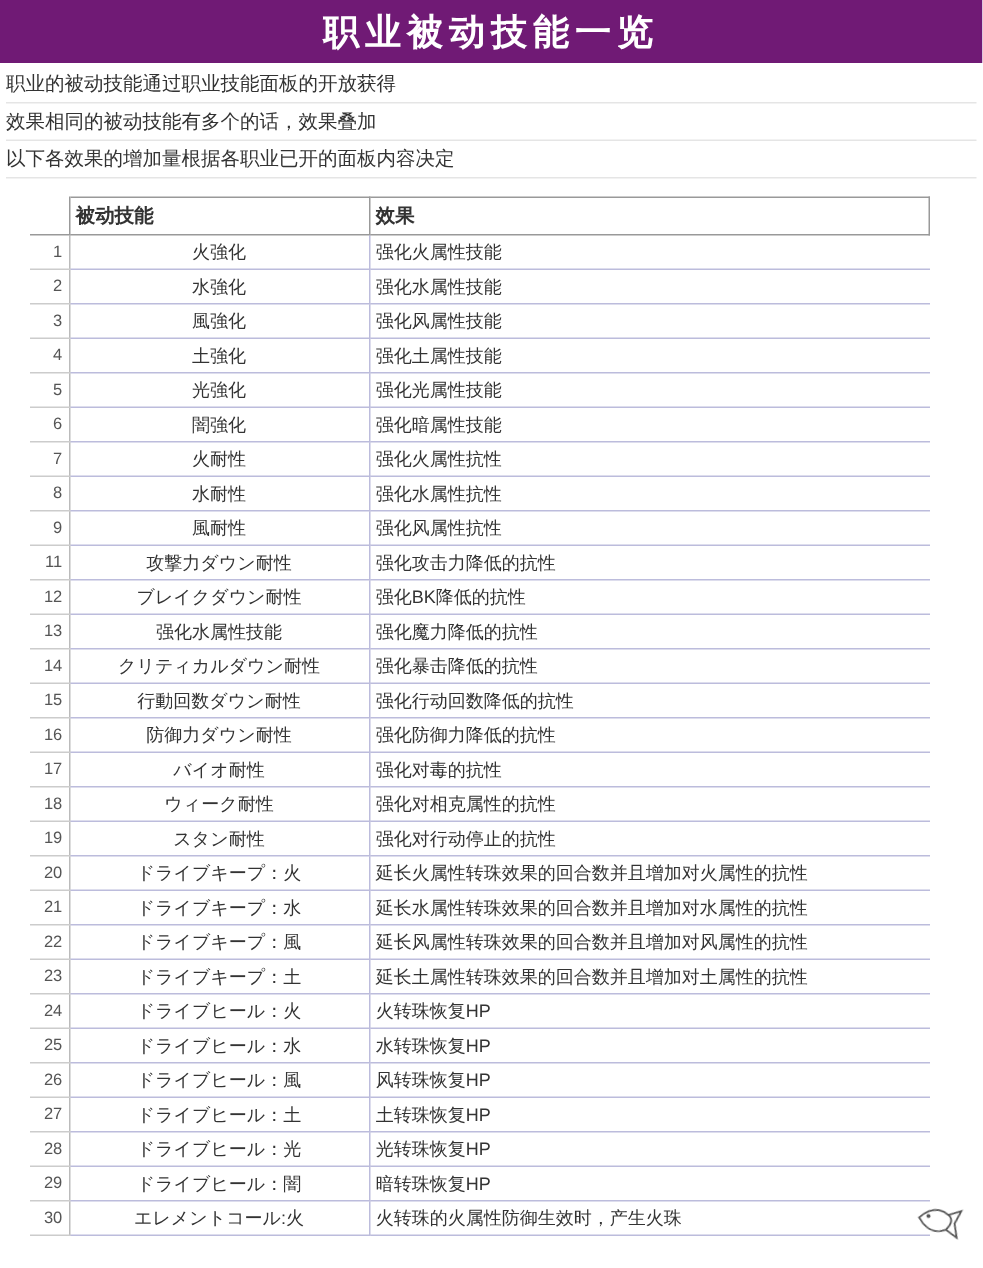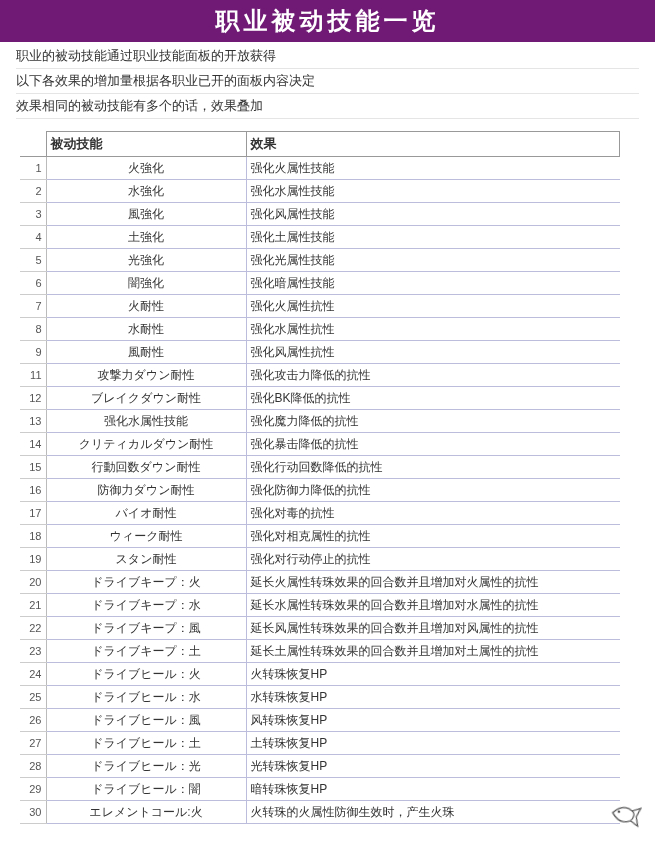--- a/index.html
+++ b/index.html
@@ -15,21 +15,21 @@
   .title-bar {
     background: #701a75;
     color: #fff;
     font-size: 24px;
     font-weight: bold;
     text-align: center;
     padding: 5px 0;
     letter-spacing: 4px;
   }
   .intro {
-    padding: 2px 16px;
+    padding: 2px 4px;
     font-size: 13px;
   }
   .intro p {
     margin: 0;
     padding: 3px 0;
     border-bottom: 1px solid #e5e5e5;
   }
   table {
     border-collapse: collapse;
     margin: 10px 0 0 20px;
@@ -75,22 +75,22 @@
     transform: rotate(10deg);
   }
 </style>
 </head>
 <body>
 
 <div class="title-bar">职业被动技能一览</div>
 
 <div class="intro">
   <p>职业的被动技能通过职业技能面板的开放获得</p>
+  <p>效果相同的被动技能有多个的话，效果叠加</p>
   <p>以下各效果的增加量根据各职业已开的面板内容决定</p>
-  <p>效果相同的被动技能有多个的话，效果叠加</p>
 </div>
 
 <table>
   <thead>
     <tr>
       <th class="num-col"></th>
       <th class="skill-col">被动技能</th>
       <th>效果</th>
     </tr>
   </thead>

